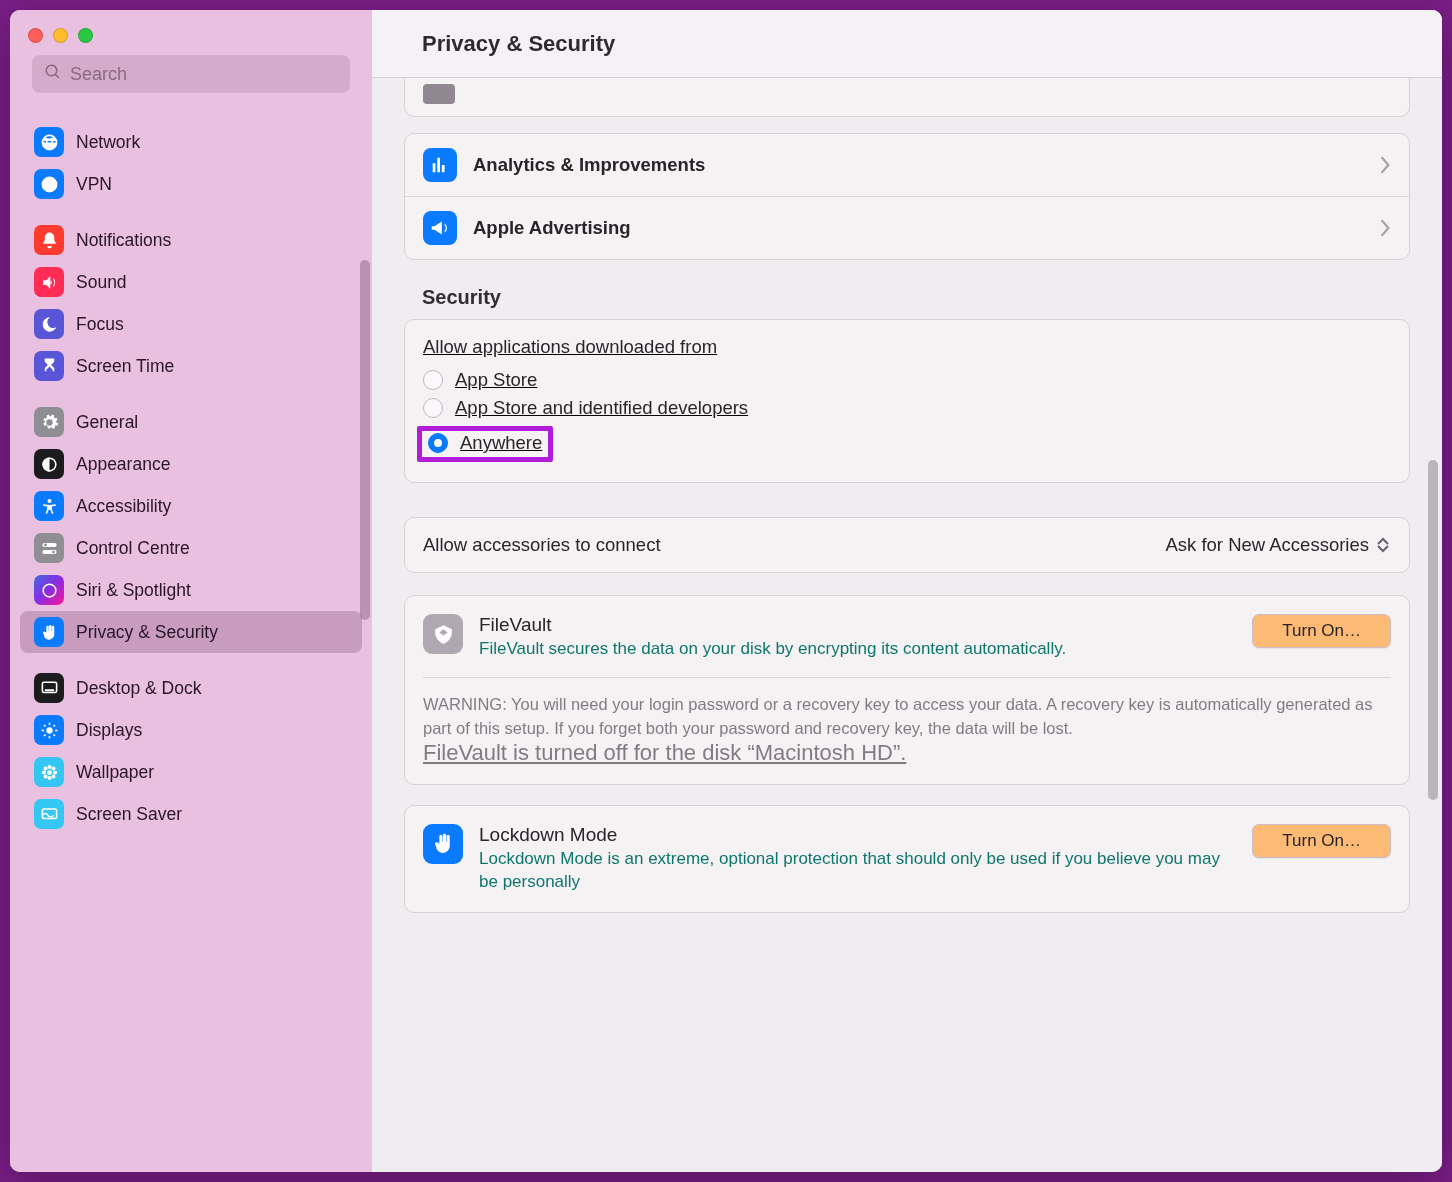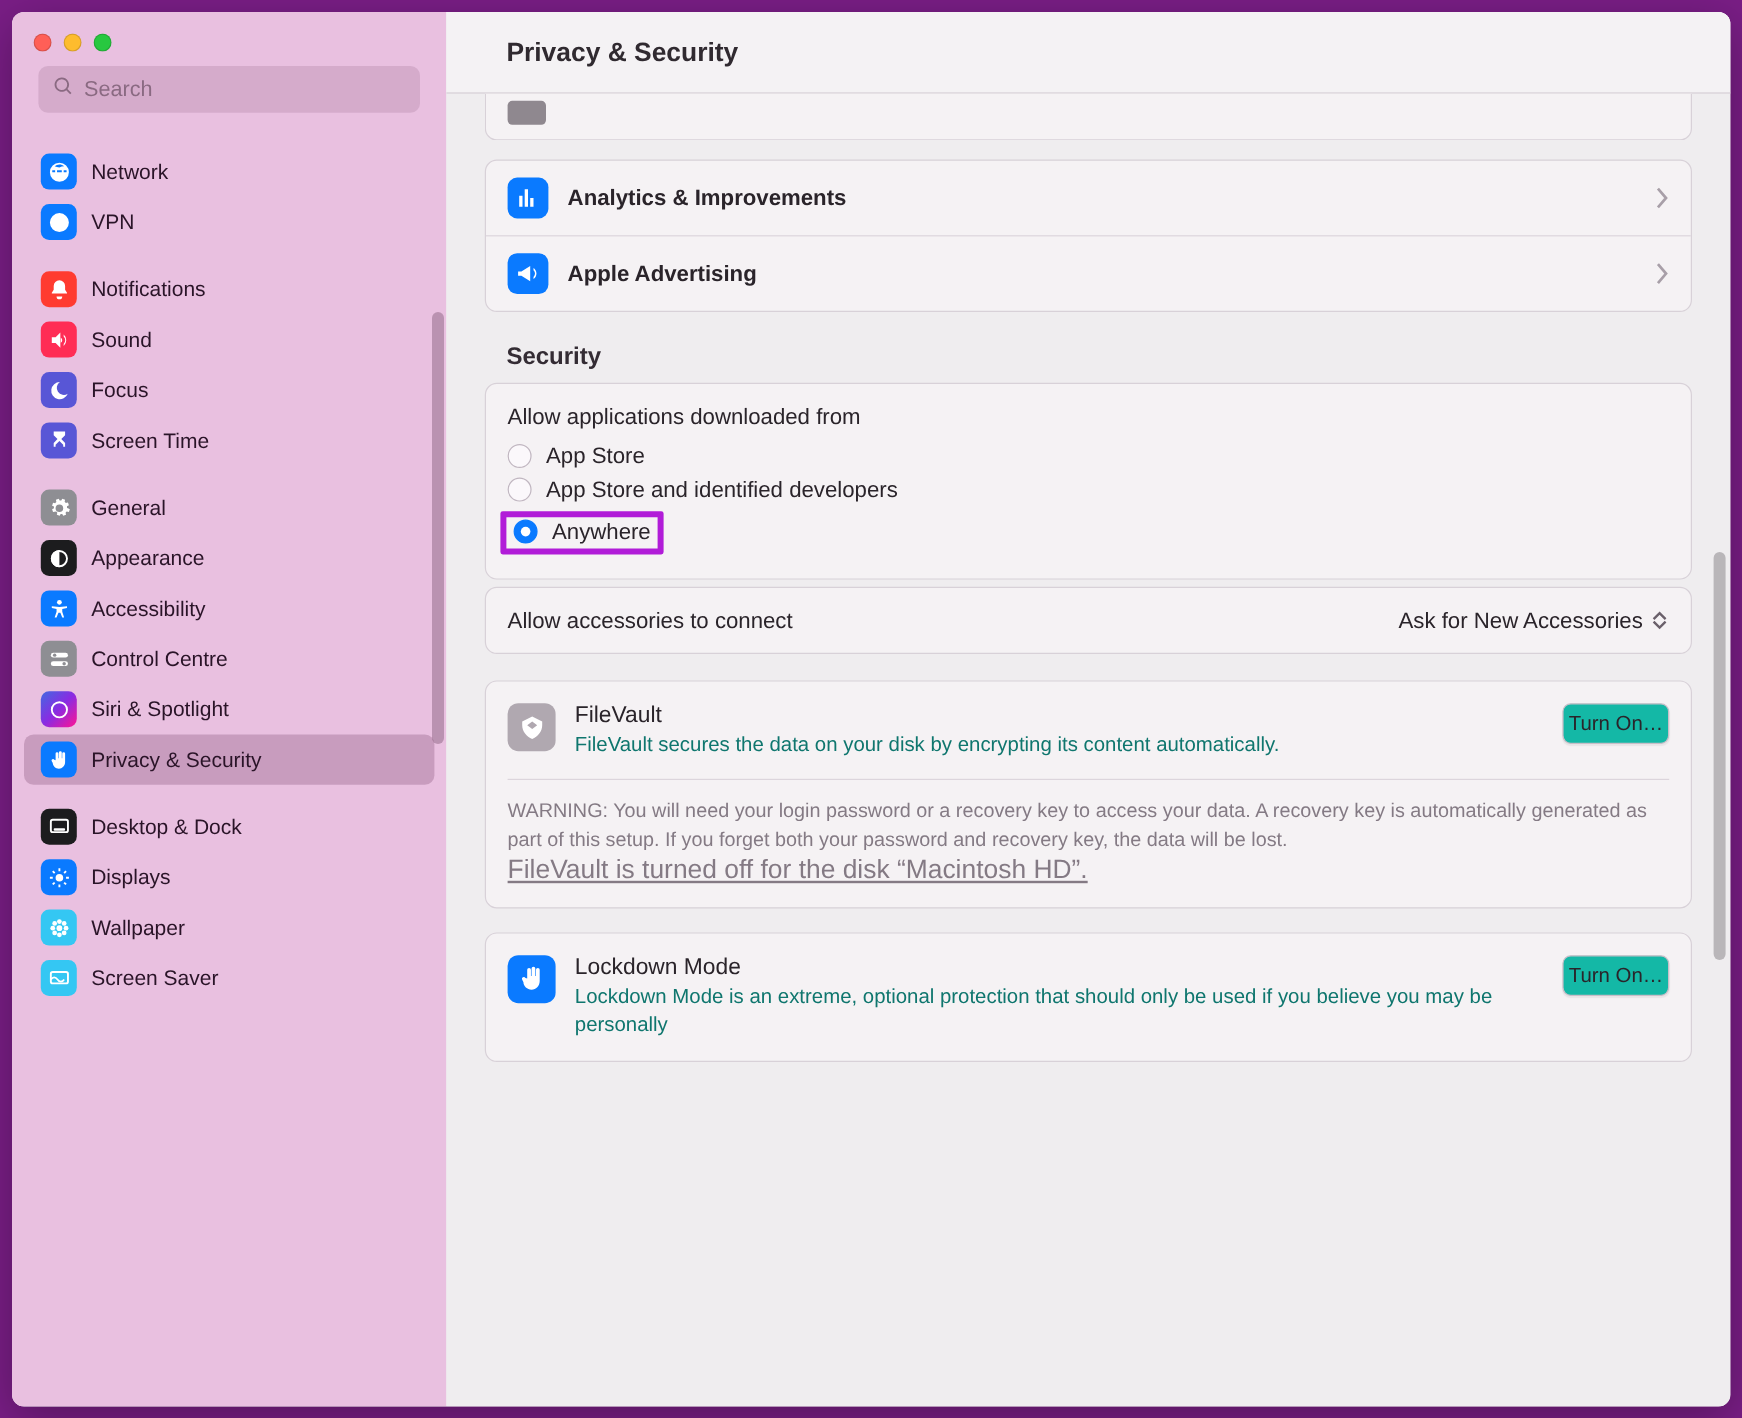--- a/index.html
+++ b/index.html
@@ -36,21 +36,21 @@
 .card { background: #f5f2f4; border: 0.5px solid #d8d1d8; border-radius: 10px; margin-bottom: 18px; }
 .card-row { display: flex; align-items: center; padding: 14px 18px; gap: 16px; cursor: pointer; font-weight: bold; }
 .card-row + .card-row { border-top: 0.5px solid #dcd5dc; }
 .row-icon { width: 34px; height: 34px; border-radius: 8px; background: #0a7aff; display: flex; align-items: center; justify-content: center; flex-shrink: 0; }
 .row-icon svg { width: 22px; height: 22px; fill: white; }
 .row-label { flex: 1; font-size: 18.5px; color: #2a242a; }
 .row-chevron { width: 12px; height: 18px; fill: #a89fa8; }
 
 .section-title { font-size: 20px; font-weight: 700; color: #342c34; margin: 26px 0 10px 18px; }
 
-.radio-card { background: #f5f2f4; border: 0.5px solid #d8d1d8; border-radius: 10px; padding: 16px 18px 20px; margin-bottom: 6px; }
+.radio-card { background: #f5f2f4; border: 0.5px solid #d8d1d8; border-radius: 10px; padding: 16px 18px 20px; margin-bottom: 34px; text-decoration: underline; }
 .radio-heading { font-size: 18.5px; color: #2a242a; margin-bottom: 8px; }
 .radio-opt { display: flex; align-items: center; gap: 12px; padding: 3px 0; }
 .radio-opt .rb { width: 20px; height: 20px; border-radius: 50%; border: 1px solid #c0b6c0; background: #fbf8fb; flex-shrink: 0; display: flex; align-items: center; justify-content: center; }
 .radio-opt .rb.checked { border-color: #0a7aff; background: #0a7aff; }
 .radio-opt .rb.checked::after { content: ""; width: 8px; height: 8px; background: white; border-radius: 50%; }
 .radio-opt span { font-size: 18.5px; color: #2a242a; }
 .highlight-box { border: 5px solid #b11cd8; border-radius: 2px; padding: 1px 6px 3px; display: inline-flex; align-items: center; gap: 12px; margin: -1px -6px -3px; }
 
 .selector-row { background: #f5f2f4; border: 0.5px solid #d8d1d8; border-radius: 10px; padding: 16px 18px; display: flex; align-items: center; justify-content: space-between; margin-bottom: 22px; }
 .selector-row .label { font-size: 18.5px; color: #2a242a; }
@@ -59,21 +59,21 @@
 .stepper-icon svg { width: 12px; height: 8px; fill: #6a606a; }
 
 .info-card { background: #f5f2f4; border: 0.5px solid #d8d1d8; border-radius: 10px; padding: 18px; margin-bottom: 20px; }
 .info-top { display: flex; align-items: flex-start; gap: 16px; }
 .info-icon { width: 40px; height: 40px; border-radius: 9px; background: #b0a8b0; display: flex; align-items: center; justify-content: center; flex-shrink: 0; }
 .info-icon.blue { background: #0a7aff; }
 .info-icon svg { width: 25px; height: 25px; fill: white; }
 .info-text { flex: 1; }
 .info-title { font-size: 19px; font-weight: 400; color: #2a242a; margin-bottom: 2px; }
 .info-desc { font-size: 17px; color: #0f766e; line-height: 1.35; }
-.btn { background: #14b8a6; border: 0.5px solid #c8bec8; border-radius: 7px; padding: 6px 4px; font-size: 17px; color: #2a242a; cursor: pointer; box-shadow: 0 1px 1px rgba(0,0,0,0.06); align-self: flex-start; white-space: nowrap; }
+.btn { background: #fdba74; border: 0.5px solid #c8bec8; border-radius: 7px; padding: 6px 29px; font-size: 17px; color: #2a242a; cursor: pointer; box-shadow: 0 1px 1px rgba(0,0,0,0.06); align-self: flex-start; white-space: nowrap; }
 .sep { height: 0.5px; background: #dcd5dc; margin: 16px 0; }
 .warn { font-size: 16.5px; color: #847a84; line-height: 1.4; }
 .status { font-size: 22px; color: #847a84; margin-top: 0; text-decoration: underline; }
 
 .top-partial { background: #f5f2f4; border: 0.5px solid #d8d1d8; border-radius: 0 0 10px 10px; border-top: none; padding: 6px 18px 12px; margin-bottom: 16px; display:flex; align-items:center; gap: 14px; }
 .top-partial .gray-box { width: 32px; height: 20px; border-radius: 4px; background:#8f888f; }
 </style>
 </head>
 <body>
 

